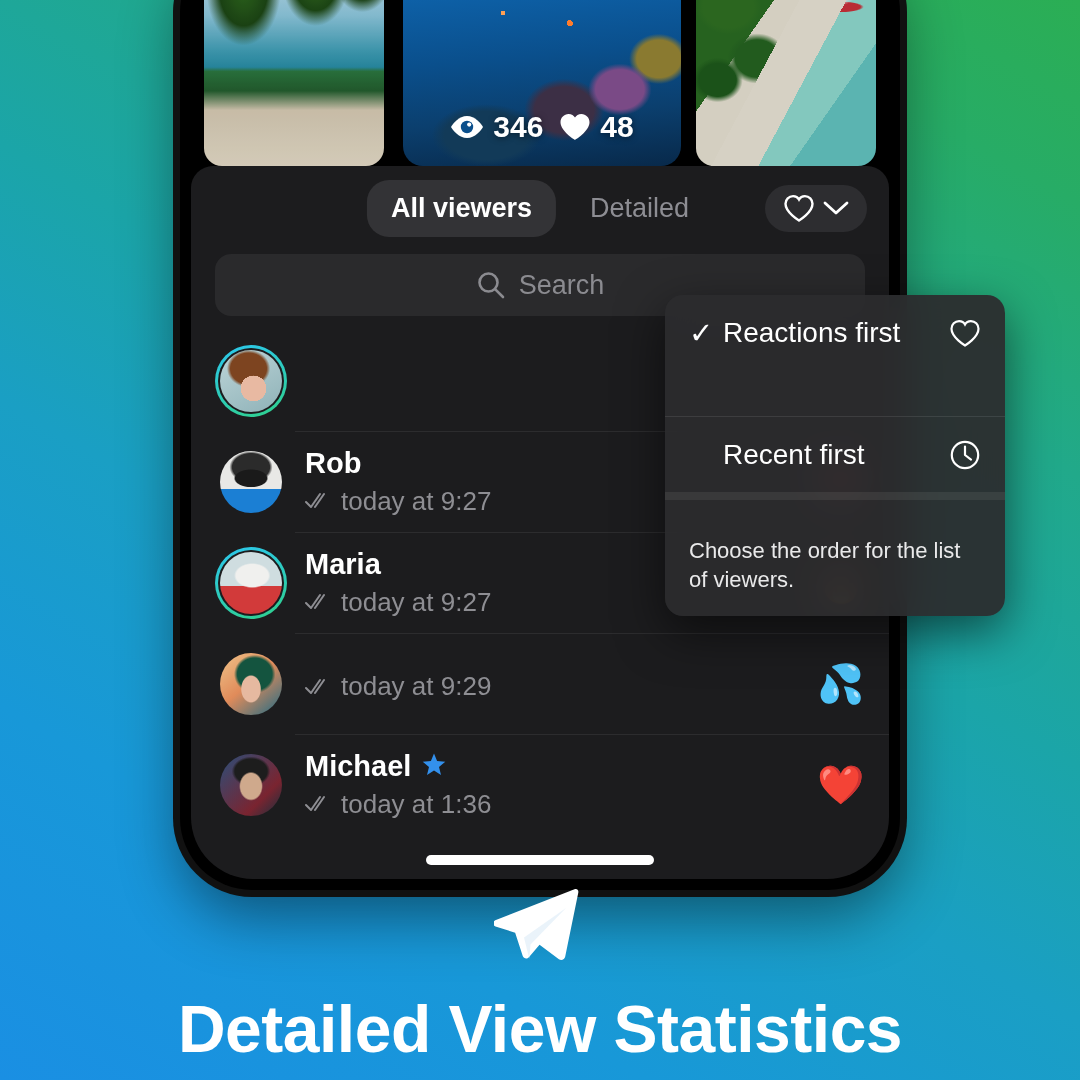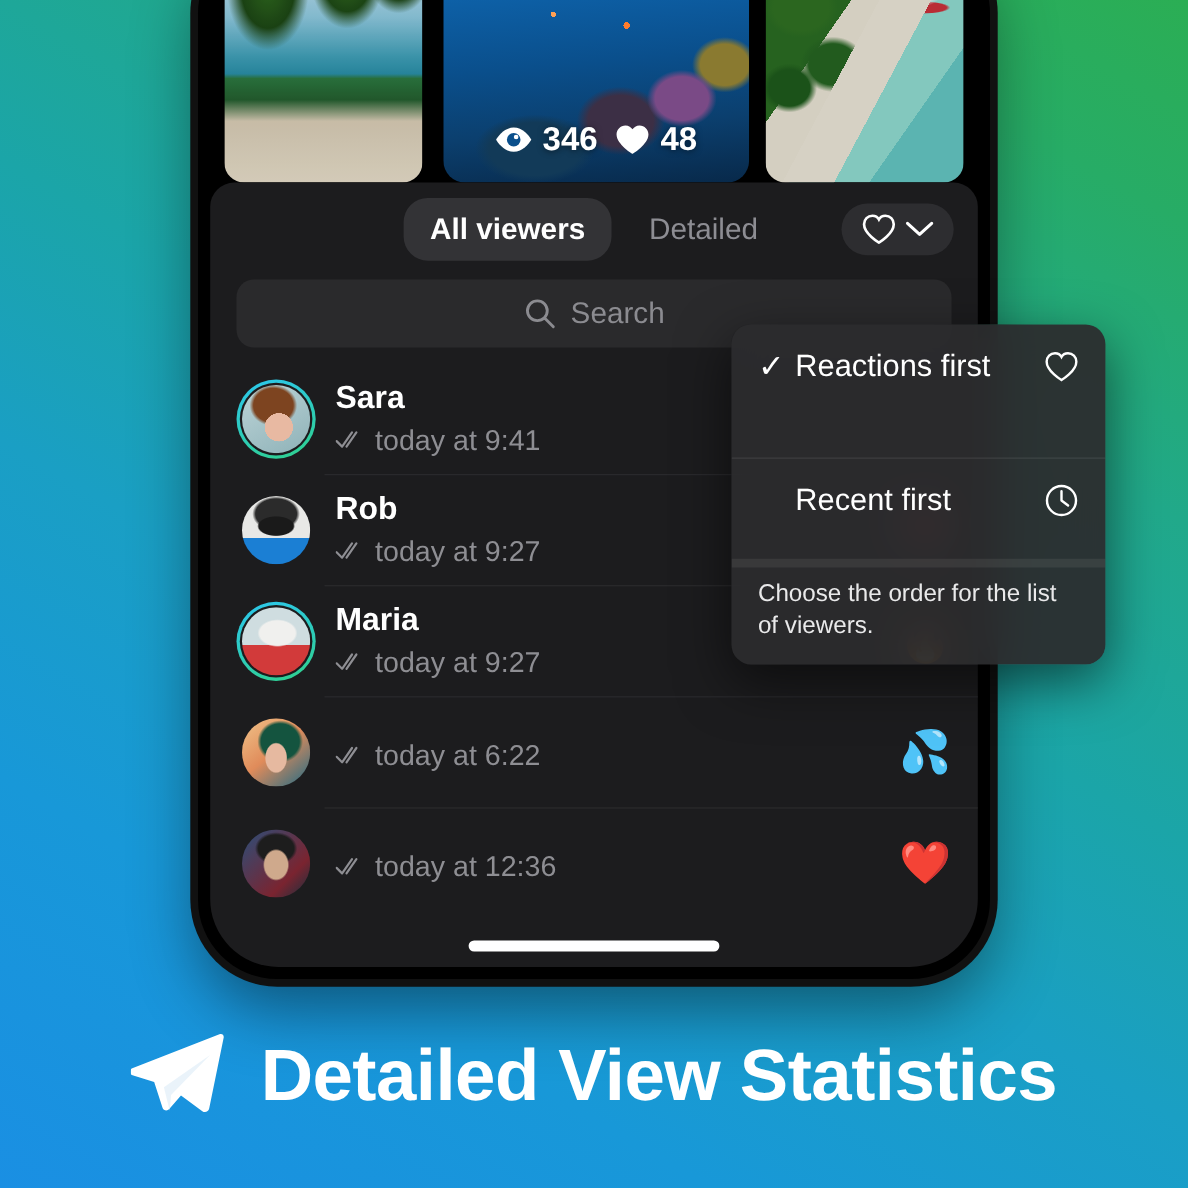--- a/index.html
+++ b/index.html
@@ -128,33 +128,33 @@
     box-shadow:0 16px 48px rgba(0,0,0,.55); backdrop-filter:blur(18px);
     z-index:40;
   }
   .mi { display:flex; align-items:center; height:76px; padding:0 24px; color:#fff; font-size:28px; }
   .mi + .mi { border-top:1px solid rgba(255,255,255,.09);margin-top:45px; }
   .mi .check { width:34px; font-size:29px; }
   .mi .lbl { flex:1; }
   .mi .ic { width:34px; display:flex; justify-content:flex-end; }
   .mfoot {
     border-top:8px solid rgba(255,255,255,.07);
-    padding:8px 24px 22px; color:#e9e9ea; font-size:22px; line-height:1.32;margin-top:16px;
+    padding:36px 24px 22px; color:#e9e9ea; font-size:22px; line-height:1.32;
   }
 
   
   #homebar {
     position:absolute; left:50%; transform:translateX(-50%); bottom:14px;
     width:228px; height:10px; border-radius:6px; background:#fff; z-index:50;
   }
 
   
   #footer {
     position:absolute; left:0; right:0; bottom:0; height:206px;
-    display:flex; align-items:center; justify-content:center; gap:26px;
+    display:flex; align-items:center; justify-content:center; gap:26px;flex-direction:column;
   }
   #footer .title { color:#fff; font-size:66px; font-weight:700; letter-spacing:-.5px; white-space:nowrap; }
   .vtick { display:inline-block; }
 </style>
 </head>
 <body>
 
 <div id="phone">
   <div id="screen">
 
@@ -214,31 +214,20 @@
       </div>
 
       <div class="list">
 
         <div class="row">
           <div class="ringwrap ring">
             <div class="inner">
               <div class="avatar" style="background:radial-gradient(circle 22px at 54% 62%,#e8b9a2 0 58%,transparent 59%),radial-gradient(ellipse 30px 26px at 46% 30%,#7d4420 0 60%,transparent 72%),linear-gradient(150deg,#bdd5d8,#8fb2b8);"></div>
             </div>
           </div>
-          <div class="meta">
-            <div class="uname">
-              <span>Sara</span>
-            </div>
-            <div class="sub">
-              <svg class="vtick" width="28" height="18" viewBox="0 0 28 18">
-                <path d="M1 10l5 5 9-13M10 15l9-13" fill="none" stroke="#8e8e93" stroke-width="2" stroke-linecap="round" stroke-linejoin="round"></path>
-              </svg>
-              <span>today at 9:41</span>
-            </div>
-          </div>
           <span class="react"></span>
         </div>
 
         <div class="row">
           <div class="ringwrap">
             <div class="avatar" style="background:radial-gradient(ellipse 26px 14px at 50% 44%,#1a1a1a 0 60%,transparent 66%),radial-gradient(ellipse 30px 22px at 50% 26%,#2b2b2b 0 62%,transparent 72%),linear-gradient(180deg,#e8e8e6 0 62%,#1b7fd4 62% 100%);"></div>
           </div>
           <div class="meta">
             <div class="uname">
               <span>Rob</span>
@@ -275,36 +264,42 @@
 
         <div class="row">
           <div class="ringwrap">
             <div class="avatar" style="background:radial-gradient(ellipse 16px 22px at 50% 58%,#e6b9a0 0 58%,transparent 64%),radial-gradient(ellipse 28px 26px at 56% 34%,#14543f 0 62%,transparent 74%),linear-gradient(140deg,#f0c48a,#e08b5a 48%,#1f6b86);"></div>
           </div>
           <div class="meta">
             <div class="sub">
               <svg class="vtick" width="28" height="18" viewBox="0 0 28 18">
                 <path d="M1 10l5 5 9-13M10 15l9-13" fill="none" stroke="#8e8e93" stroke-width="2" stroke-linecap="round" stroke-linejoin="round"></path>
               </svg>
-              <span>today at 6:22</span>
+              <span>today at 9:29</span>
             </div>
           </div>
           <span class="react">💦</span>
         </div>
 
         <div class="row">
           <div class="ringwrap">
             <div class="avatar" style="background:radial-gradient(ellipse 18px 22px at 50% 52%,#cfa98c 0 58%,transparent 66%),radial-gradient(ellipse 26px 20px at 50% 28%,#1d1d1d 0 62%,transparent 74%),linear-gradient(135deg,#2b4f7a,#7a2430 70%,#15303f);"></div>
           </div>
           <div class="meta">
+            <div class="uname">
+              <span>Michael</span>
+              <svg width="28" height="28" viewBox="0 0 28 28">
+                <path d="M14 1.5l3.1 7.6 8.2.6-6.3 5.3 2 8-7-4.4-7 4.4 2-8L2.7 9.7l8.2-.6z" fill="#3390ec"></path>
+              </svg>
+            </div>
             <div class="sub">
               <svg class="vtick" width="28" height="18" viewBox="0 0 28 18">
                 <path d="M1 10l5 5 9-13M10 15l9-13" fill="none" stroke="#8e8e93" stroke-width="2" stroke-linecap="round" stroke-linejoin="round"></path>
               </svg>
-              <span>today at 12:36</span>
+              <span>today at 1:36</span>
             </div>
           </div>
           <span class="react">❤️</span>
         </div>
 
       </div>
     </div>
 
     <div id="homebar"></div>
   </div>

